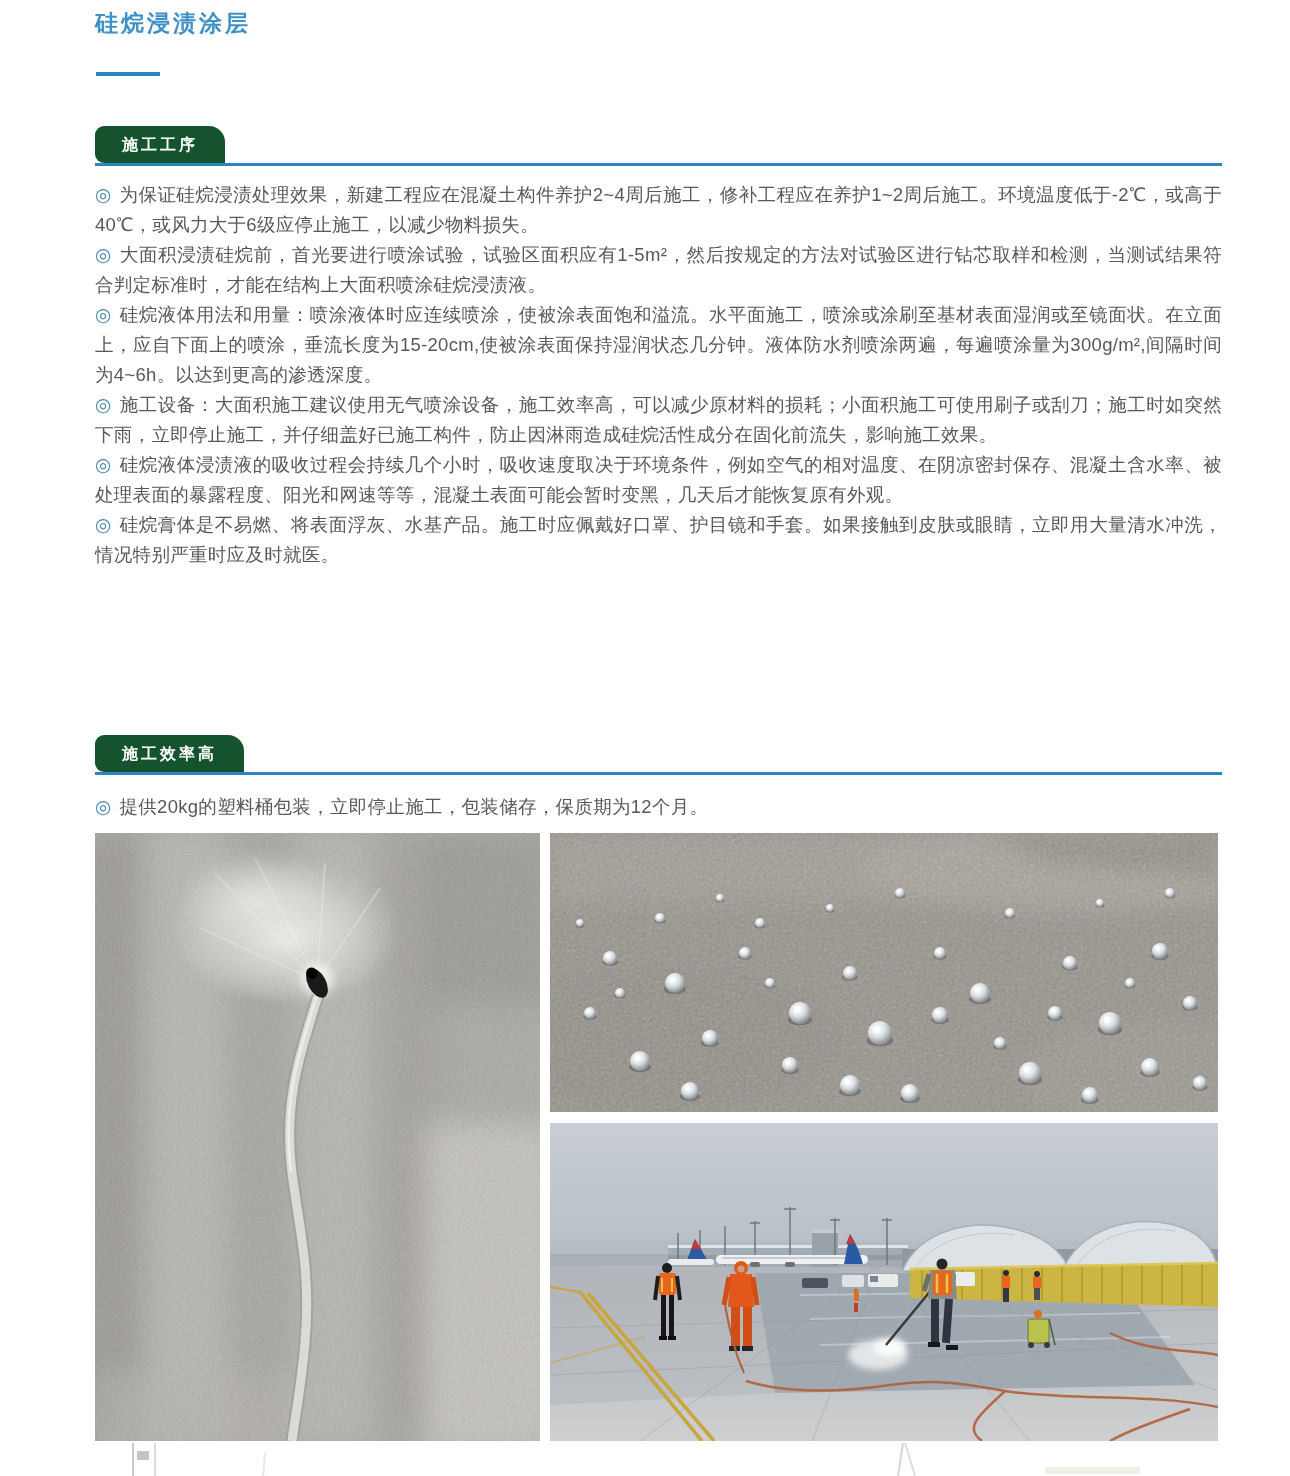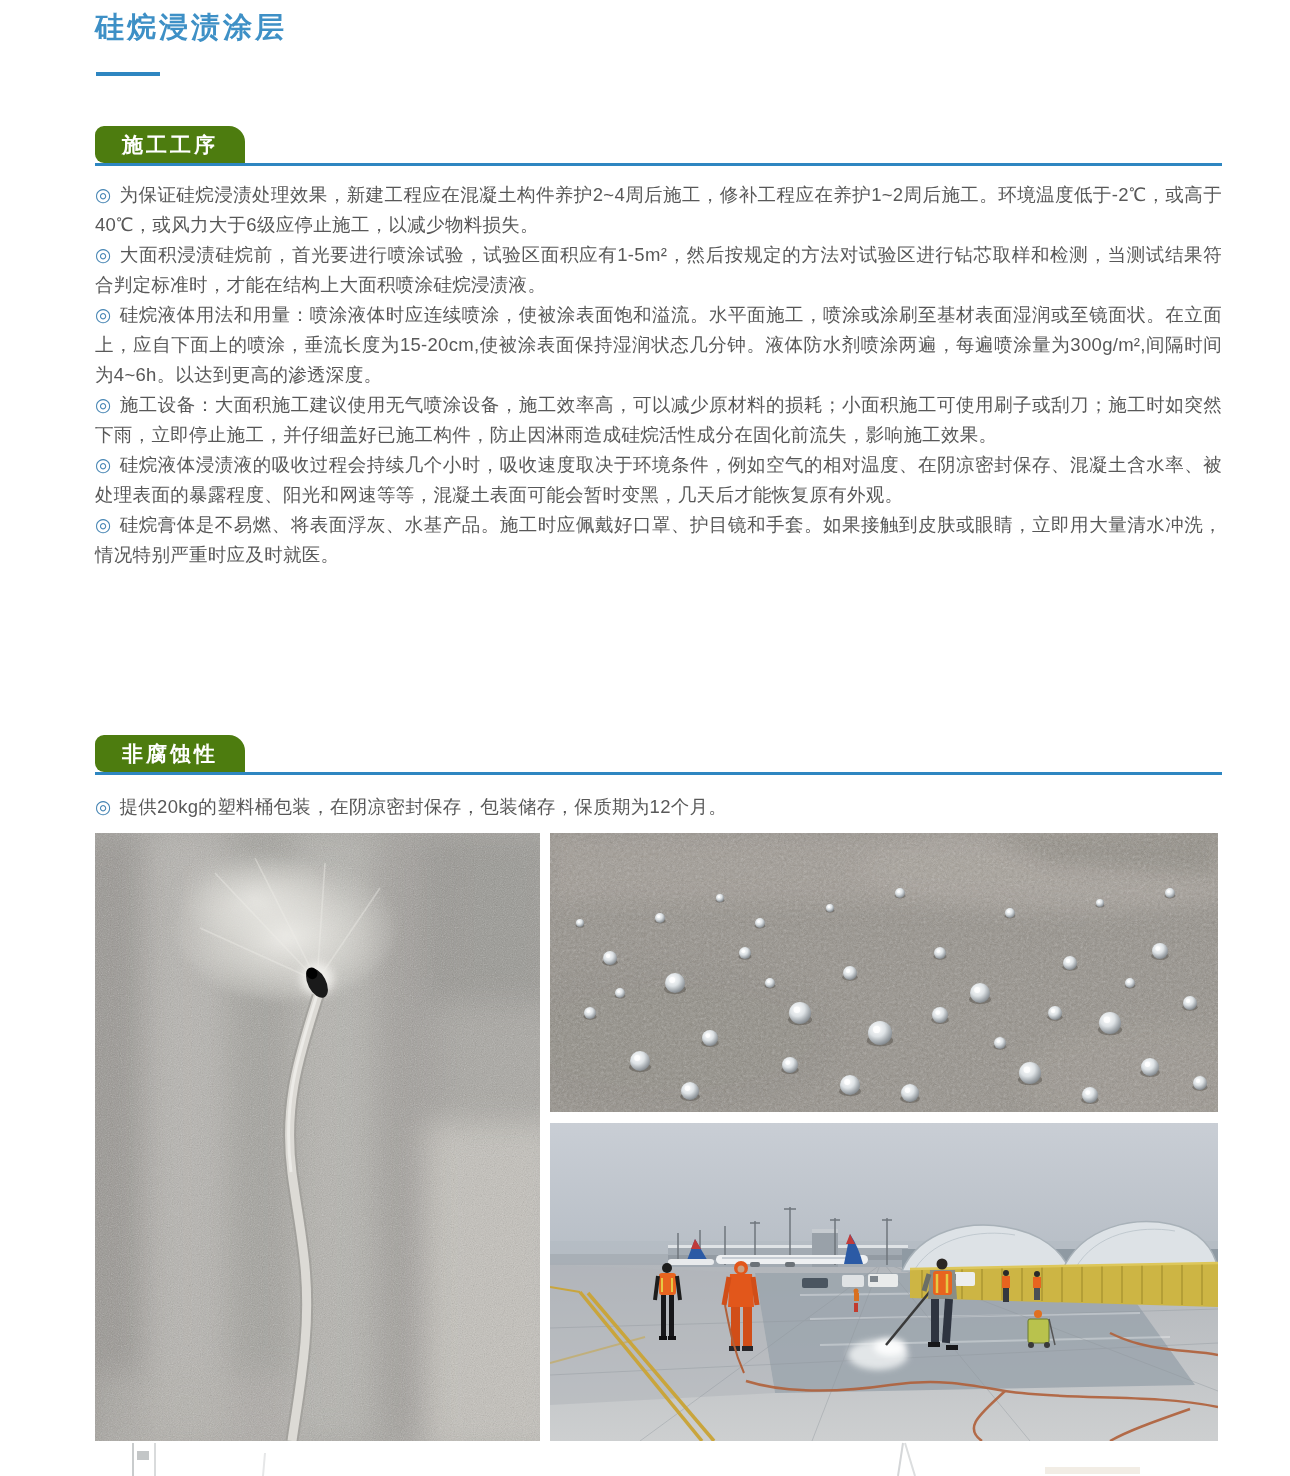--- a/index.html
+++ b/index.html
@@ -1,22 +1,22 @@
 <!DOCTYPE html>
 <html><head>
 <meta charset="utf-8">
 <style>
   html,body{margin:0;padding:0;background:#ffffff;}
   .page{position:relative;width:1290px;height:1476px;background:#ffffff;overflow:hidden;
         font-family:"Liberation Sans",sans-serif;color:#565656;}
-  .page-title{position:absolute;left:95px;top:8px;margin:0;font-size:29px;font-weight:bold;
+  .page-title{position:absolute;left:95px;top:8px;margin:0;font-size:23px;font-weight:bold;
         color:#3e90c6;letter-spacing:3px;}
   .title-dash{position:absolute;left:96px;top:72px;width:64px;height:4px;background:#2e86c1;}
   .section-header{position:absolute;left:95px;width:1127px;height:37px;border-bottom:3px solid #2e86c1;}
-  .section-tab{display:inline-block;background:#4d7c0f;color:#ffffff;font-size:21px;font-weight:bold;
+  .section-tab{display:inline-block;background:#14532d;color:#ffffff;font-size:16px;font-weight:bold;
         height:37px;line-height:38px;padding:0 27px;letter-spacing:3px;
         border-radius:9px 16px 0 9px;}
   #sec1-header{top:126px;}
   #sec2-header{top:735px;}
   .paras{position:absolute;left:95px;width:1127px;font-size:18.5px;line-height:30px;
         letter-spacing:0.3px;text-align:justify;color:#585858;}
   #paras1{top:180px;}
   #paras2{top:792px;}
   .para{margin:0;padding:0;}
   .bullet{color:#4886b4;margin-right:8px;}
@@ -42,25 +42,25 @@
   <div class="paras" id="paras1">
     <p class="para"><span class="bullet">◎</span><span>为保证硅烷浸渍处理效果，新建工程应在混凝土构件养护2~4周后施工，修补工程应在养护1~2周后施工。环境温度低于-2℃，或高于40℃，或风力大于6级应停止施工，以减少物料损失。</span></p>
     <p class="para"><span class="bullet">◎</span><span>大面积浸渍硅烷前，首光要进行喷涂试验，试验区面积应有1-5m²，然后按规定的方法对试验区进行钻芯取样和检测，当测试结果符合判定标准时，才能在结构上大面积喷涂硅烷浸渍液。</span></p>
     <p class="para"><span class="bullet">◎</span><span>硅烷液体用法和用量：喷涂液体时应连续喷涂，使被涂表面饱和溢流。水平面施工，喷涂或涂刷至基材表面湿润或至镜面状。在立面上，应自下面上的喷涂，垂流长度为15-20cm,使被涂表面保持湿润状态几分钟。液体防水剂喷涂两遍，每遍喷涂量为300g/m²,间隔时间为4~6h。以达到更高的渗透深度。</span></p>
     <p class="para"><span class="bullet">◎</span><span>施工设备：大面积施工建议使用无气喷涂设备，施工效率高，可以减少原材料的损耗；小面积施工可使用刷子或刮刀；施工时如突然下雨，立即停止施工，并仔细盖好已施工构件，防止因淋雨造成硅烷活性成分在固化前流失，影响施工效果。</span></p>
     <p class="para"><span class="bullet">◎</span><span>硅烷液体浸渍液的吸收过程会持续几个小时，吸收速度取决于环境条件，例如空气的相对温度、在阴凉密封保存、混凝土含水率、被处理表面的暴露程度、阳光和网速等等，混凝土表面可能会暂时变黑，几天后才能恢复原有外观。</span></p>
     <p class="para"><span class="bullet">◎</span><span>硅烷膏体是不易燃、将表面浮灰、水基产品。施工时应佩戴好口罩、护目镜和手套。如果接触到皮肤或眼睛，立即用大量清水冲洗，情况特别严重时应及时就医。</span></p>
   </div>
 
   <div class="section-header" id="sec2-header">
-    <span class="section-tab">非腐蚀性</span>
+    <span class="section-tab">施工效率高</span>
   </div>
 
   <div class="paras" id="paras2">
-    <p class="para"><span class="bullet">◎</span><span>提供20kg的塑料桶包装，在阴凉密封保存，包装储存，保质期为12个月。</span></p>
+    <p class="para"><span class="bullet">◎</span><span>提供20kg的塑料桶包装，立即停止施工，包装储存，保质期为12个月。</span></p>
   </div>
 
   <div class="photo" id="photo-wall">
     <svg width="445" height="608" viewBox="0 0 445 608" preserveAspectRatio="none">
       <defs>
         <filter id="f1n" x="0" y="0" width="100%" height="100%">
           <feTurbulence type="fractalNoise" baseFrequency="0.9" numOctaves="2" stitchTiles="stitch" result="n"></feTurbulence>
           <feColorMatrix in="n" type="saturate" values="0"></feColorMatrix>
         </filter>
         <filter id="f1b" x="-50%" y="-50%" width="200%" height="200%">

